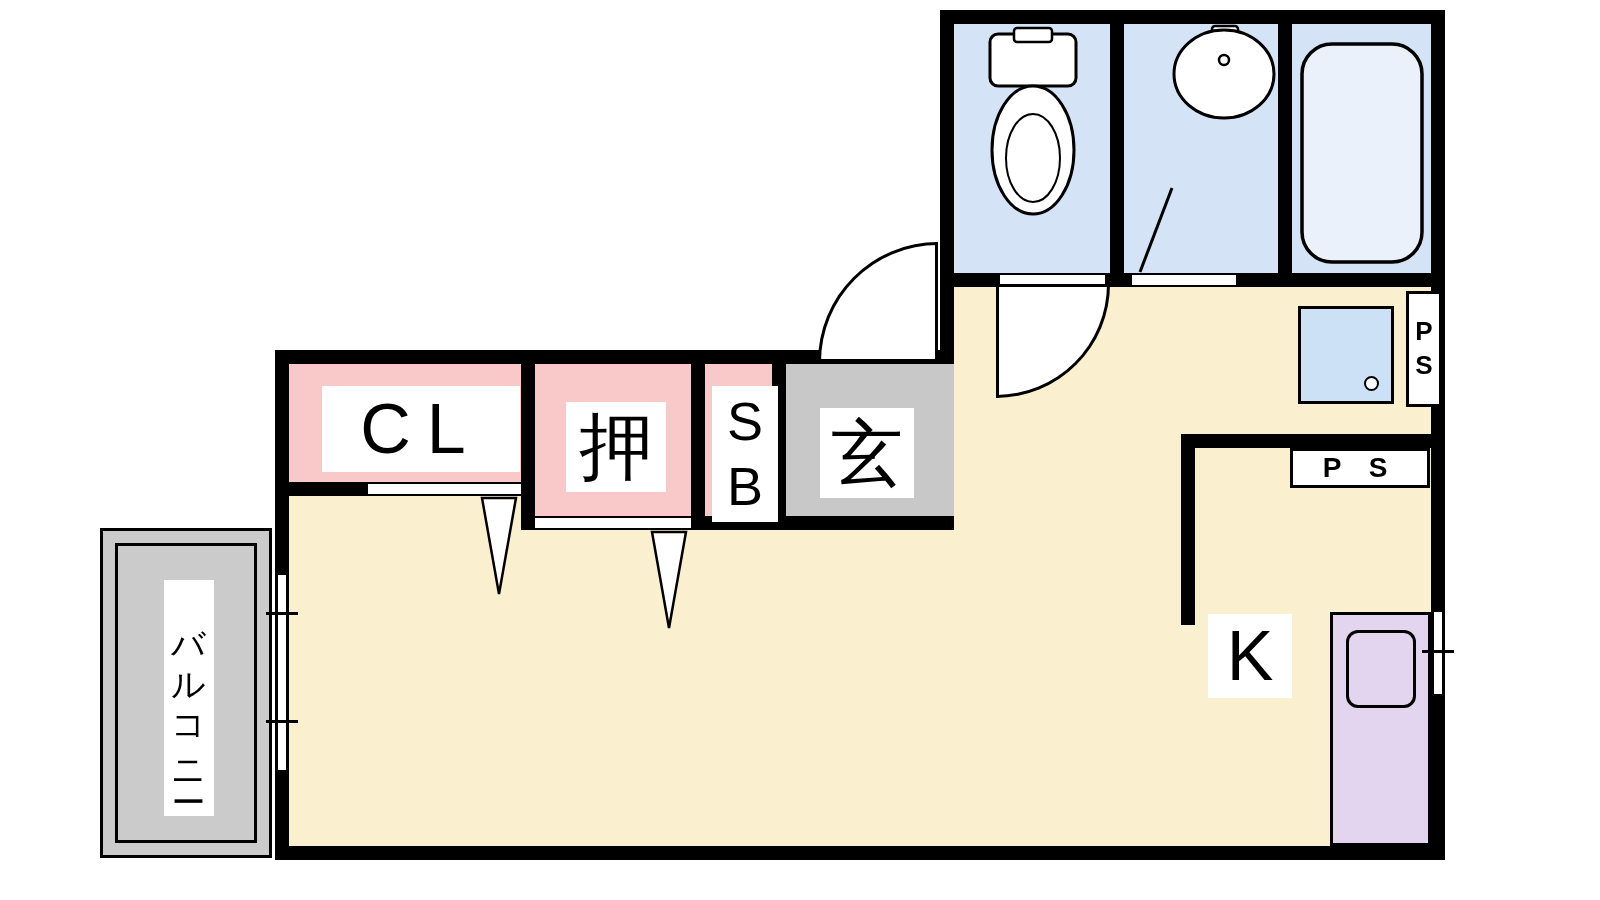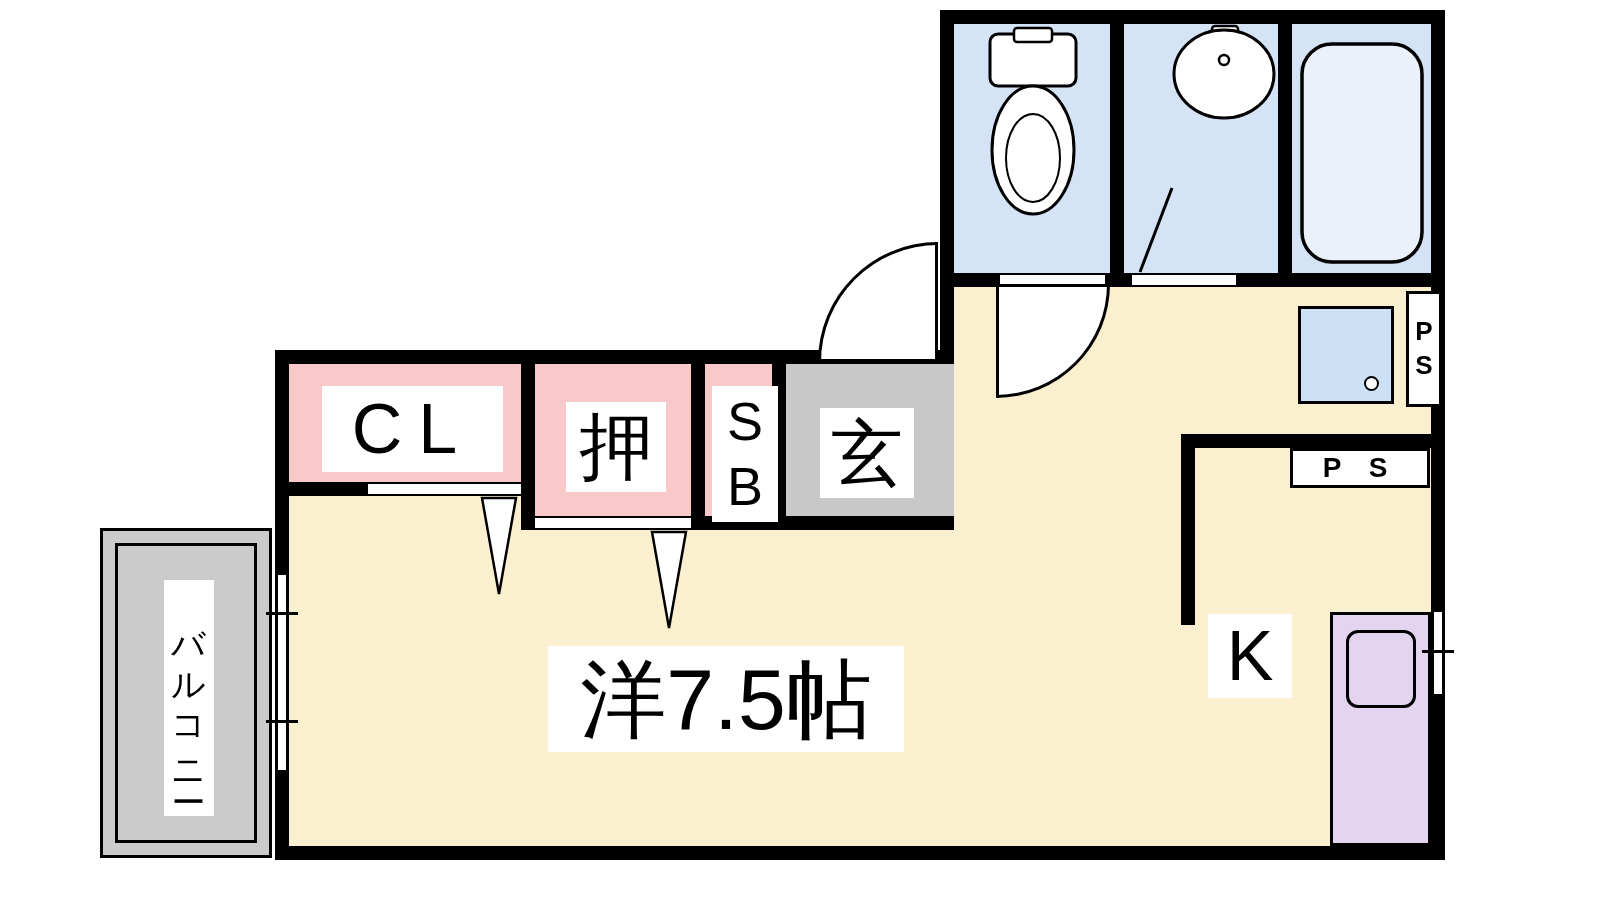--- a/index.html
+++ b/index.html
@@ -96,25 +96,22 @@
       <rect x="1212" y="26" width="26" height="16" rx="3" fill="#fff" stroke="#000" stroke-width="2.5"></rect>
       <ellipse cx="1224" cy="74" rx="50" ry="44" fill="#fff" stroke="#000" stroke-width="3"></ellipse>
       <circle cx="1224" cy="60" r="5" fill="#fff" stroke="#000" stroke-width="2.5"></circle>
     </g>
     <rect x="1302" y="44" width="120" height="218" rx="30" fill="#EAF1FB" stroke="#000" stroke-width="3.5"></rect>
     <line x1="1140" y1="272" x2="1172" y2="188" stroke="#000" stroke-width="3"></line>
     <polygon points="482,498 516,498 499,594" fill="#fff" stroke="#000" stroke-width="2.5"></polygon>
     <polygon points="652,532 686,532 669,628" fill="#fff" stroke="#000" stroke-width="2.5"></polygon>
   </svg>
 
-  <div class="abs label-box" style="left:548px;top:646px;width:356px;height:106px;font-size:86px;">
-    <span>洋7.5帖</span>
-  </div>
 
-  <div class="abs label-box" style="left:322px;top:386px;width:181px;height:86px;font-size:70px;letter-spacing:16px;">
+  <div class="abs label-box" style="left:322px;top:386px;width:198px;height:86px;font-size:70px;letter-spacing:16px;">
     <span>CL</span>
   </div>
 
   <div class="abs label-box" style="left:566px;top:402px;width:100px;height:90px;font-size:74px;">
     <span>押</span>
   </div>
 
   <div class="abs label-box label-col" style="left:712px;top:386px;width:66px;height:136px;font-size:54px;line-height:1.2;">
     <span>S</span>
     <span>B</span>

